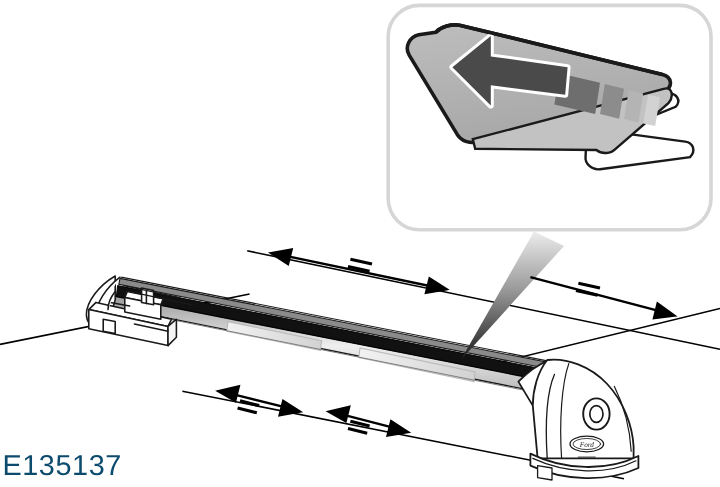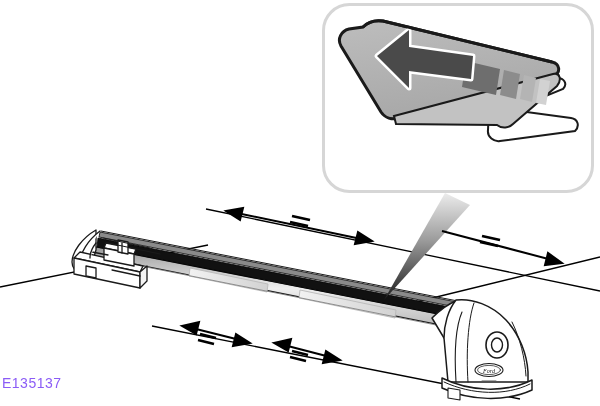--- a/index.html
+++ b/index.html
@@ -24,23 +24,23 @@
   #figure-svg {
     display: block;
     width: 600px;
     height: 406px;
   }
   .fig-id {
     position: absolute;
     left: 2px;
     top: 375px;
     font-family: "Liberation Sans", sans-serif;
-    font-size: 14px;
+    font-size: 24px;
     letter-spacing: 0.5px;
-    color: #8b5cf6;
+    color: #0c4a6e;
     white-space: nowrap;
     text-align: right;
   }
 </style>
 </head>
 <body>
 
 <div id="figure-root">
 
   <svg id="figure-svg" viewBox="0 0 600 406" xmlns="http://www.w3.org/2000/svg">

